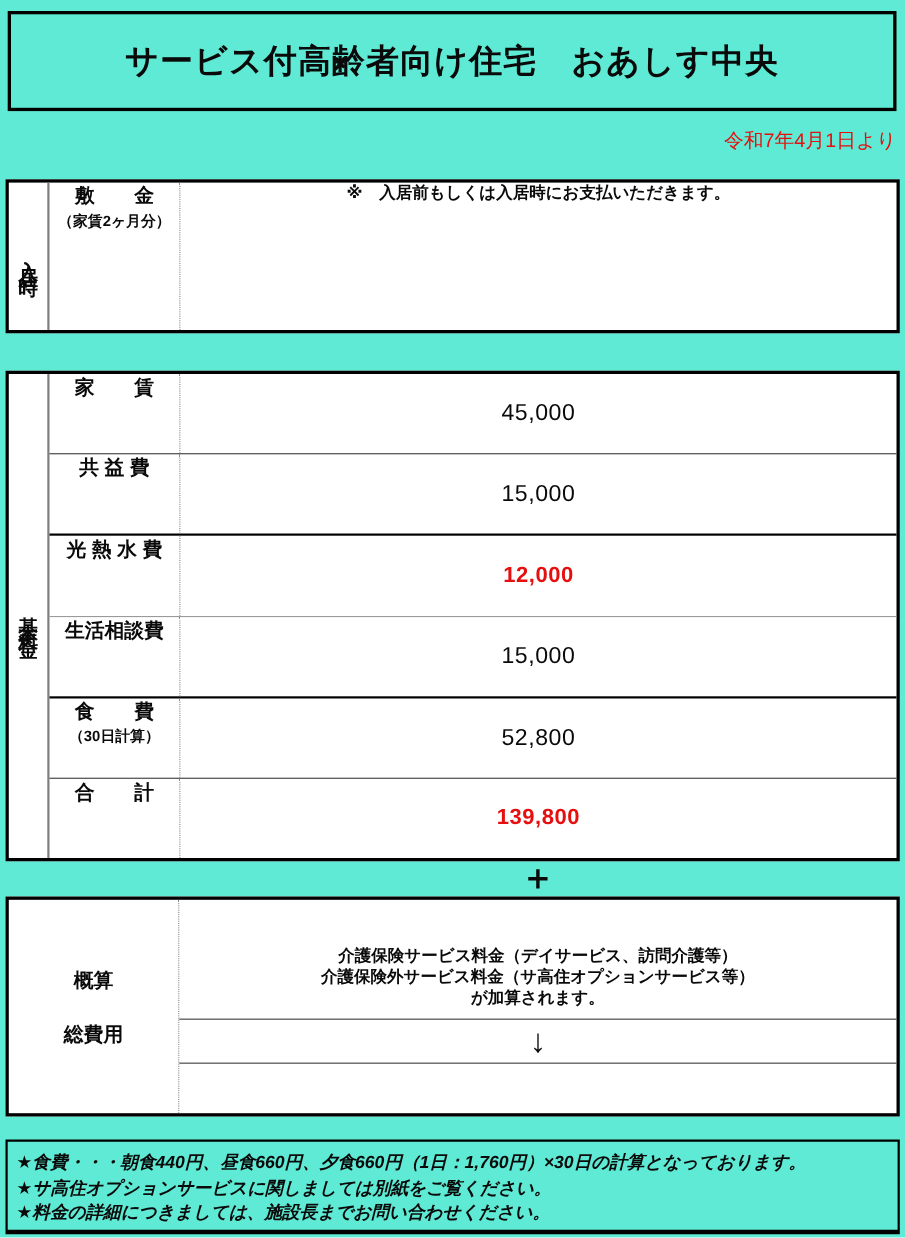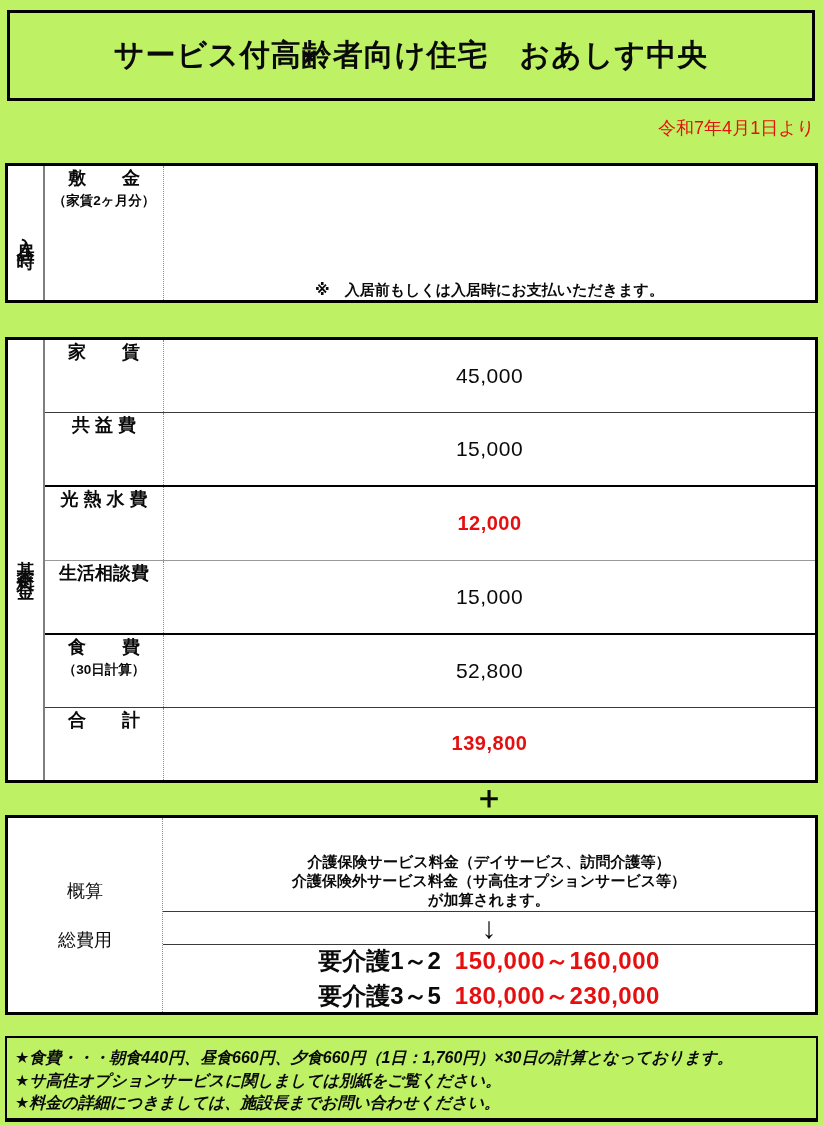--- a/index.html
+++ b/index.html
@@ -6,21 +6,21 @@
   html, body { background: #ffffff; }
   body {
     font-family: "Liberation Sans", "DejaVu Sans", sans-serif;
     color: #0a0a0a;
     width: 823px;
   }
   .page {
     position: relative;
     width: 823px;
     height: 1125px;
-    background: #bef264;
+    background: #5eead4;
     overflow: hidden;
   }
 
   
   .title-box {
     position: absolute;
     left: 7px; top: 10px;
     width: 808px; height: 91px;
     border: 3px solid #000;
     display: flex;
@@ -116,21 +116,21 @@
     display: flex;
     flex-direction: column;
   }
   .move-in .cell-amount {
     flex: 1.3;
     border-bottom: 1px solid #b3b3b3;
     display: flex; align-items: center; justify-content: center;
   }
   .move-in .cell-note {
     flex: 1;
-    display: flex; align-items: flex-end; justify-content: center;
+    display: flex; align-items: flex-start; justify-content: center;
   }
   .deposit-note {
     font-size: 15px;
     font-weight: 700;
     white-space: nowrap;
   }
 
   
   .tbl.basic { top: 337px; height: 446px; }
   .basic .rows {
@@ -159,21 +159,21 @@
   
   .tbl.estimate { top: 815px; height: 200px; }
   .estimate .left-cell {
     width: 155px;
     border-right: 1px dotted #8a8a8a;
     display: flex;
     flex-direction: column;
     align-items: center;
     justify-content: center;
     font-size: 18px;
-    font-weight: 400;
+    font-weight: 700;
     line-height: 24px;
     gap: 25px;
   }
   .estimate .right-col {
     flex: 1;
     display: flex;
     flex-direction: column;
     margin-top: 32px;
   }
   .estimate .desc-cell {
@@ -337,30 +337,20 @@
       <div>概算</div>
       <div>総費用</div>
     </div>
     <div class="right-col">
       <div class="desc-cell">
         <div class="desc-line">介護保険サービス料金（デイサービス、訪問介護等）</div>
         <div class="desc-line">介護保険外サービス料金（サ高住オプションサービス等）</div>
         <div class="desc-line">が加算されます。</div>
       </div>
       <div class="arrow-cell">↓</div>
-      <div class="values-cell">
-        <div class="estimate-line">
-          <span class="estimate-label">要介護1～2</span>
-          <span class="estimate-range">150,000～160,000</span>
-        </div>
-        <div class="estimate-line">
-          <span class="estimate-label">要介護3～5</span>
-          <span class="estimate-range">180,000～230,000</span>
-        </div>
-      </div>
     </div>
   </div>
 
   <div class="notes-box">
     <div class="note-line">★食費・・・朝食440円、昼食660円、夕食660円（1日：1,760円）×30日の計算となっております。</div>
     <div class="note-line">★サ高住オプションサービスに関しましては別紙をご覧ください。</div>
     <div class="note-line">★料金の詳細につきましては、施設長までお問い合わせください。</div>
   </div>
 
 </div>

